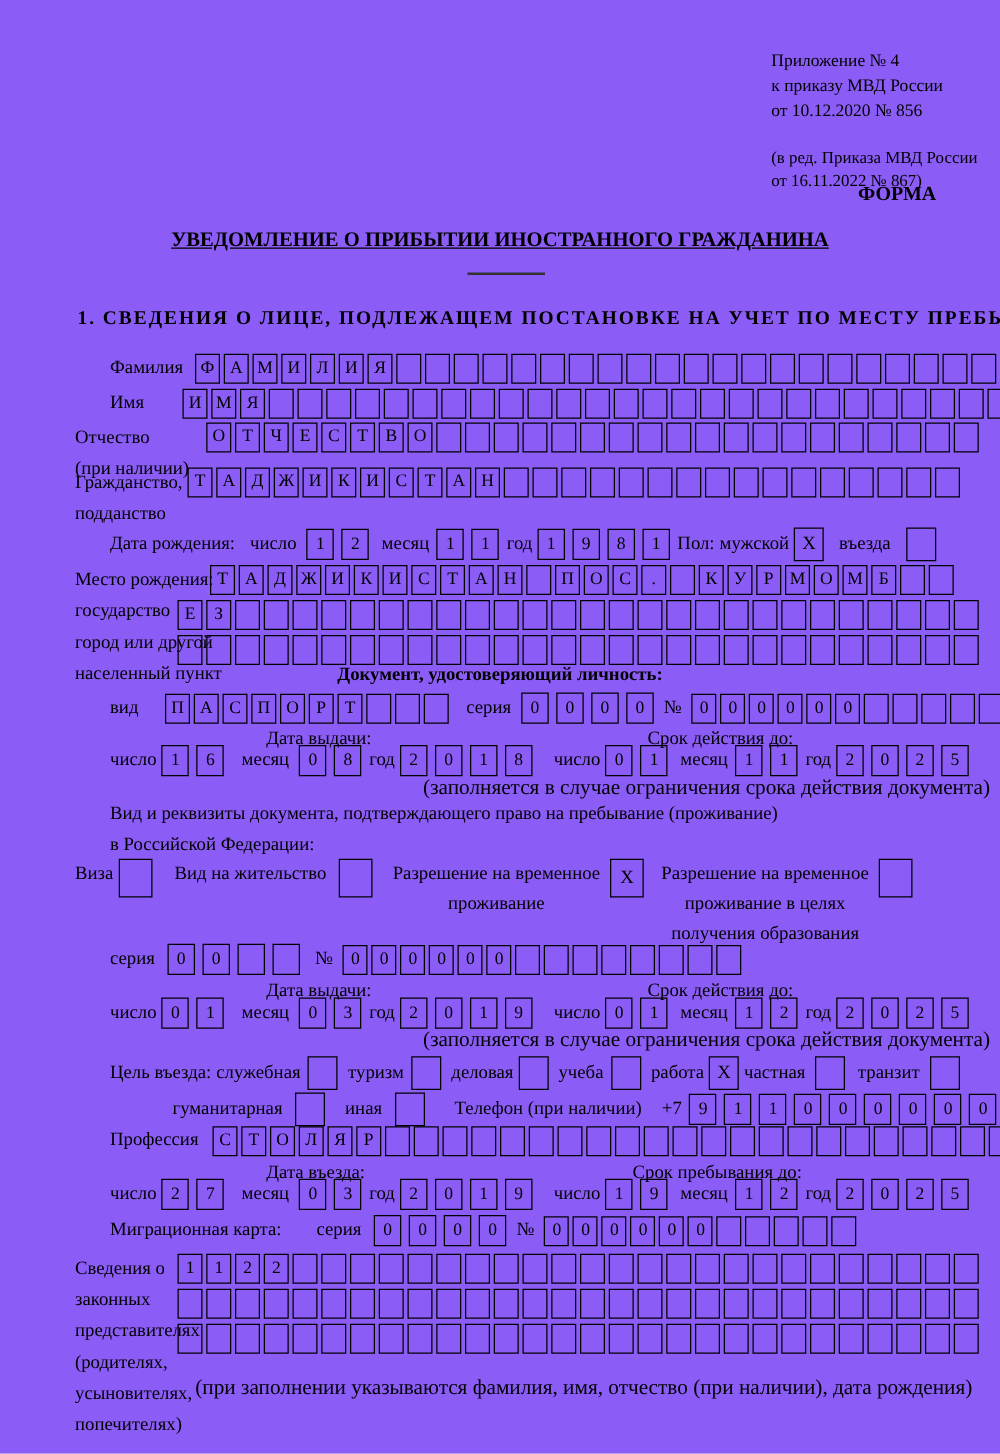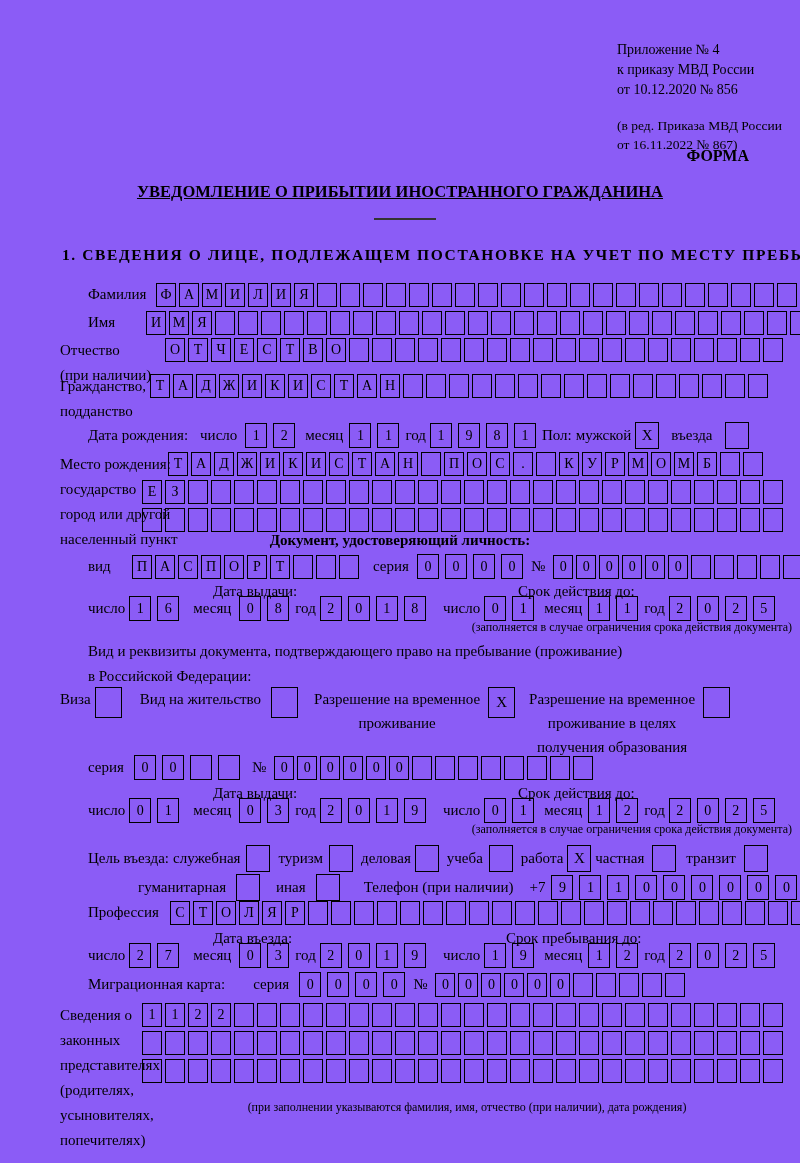--- a/index.html
+++ b/index.html
@@ -21,21 +21,21 @@
     font-size:14px; line-height:1; font-family:"Liberation Serif", serif;
   }
   .boxes.sp .cbox { width:22px; height:25px; }
   .chk {
     flex:0 0 auto; width:24px; height:27px; border:1.6px solid #000;
     display:inline-flex; align-items:center; justify-content:center;
     font-size:15px; line-height:1;
   }
   .chk-lg { width:27px; height:31px; }
   .bold { font-weight:bold; }
-  .small { font-size:12px; }
+  .small { font-size:17px; }
   .hdr-line { line-height:20px; font-size:14px; }
   .hdr-note { line-height:19px; font-size:13.5px; margin-top:16px; }
   .title { width:100%; text-align:center; font-weight:bold; font-size:16.5px; line-height:23px; }
   .blank { display:inline-block; width:62px; height:15px; border-bottom:2px solid #333; margin-left:10px; }
   .labelstack .lbl2 { display:block; }
   .optlabel { text-align:center; font-size:15px; line-height:24px; }
   .ml4{margin-left:4px}.ml6{margin-left:6px}.ml8{margin-left:8px}.ml10{margin-left:10px}
   .ml12{margin-left:12px}.ml14{margin-left:14px}.ml16{margin-left:16px}.ml18{margin-left:18px}
   .ml24{margin-left:24px}.ml28{margin-left:28px}
   .padtop { padding-top:3px; }

